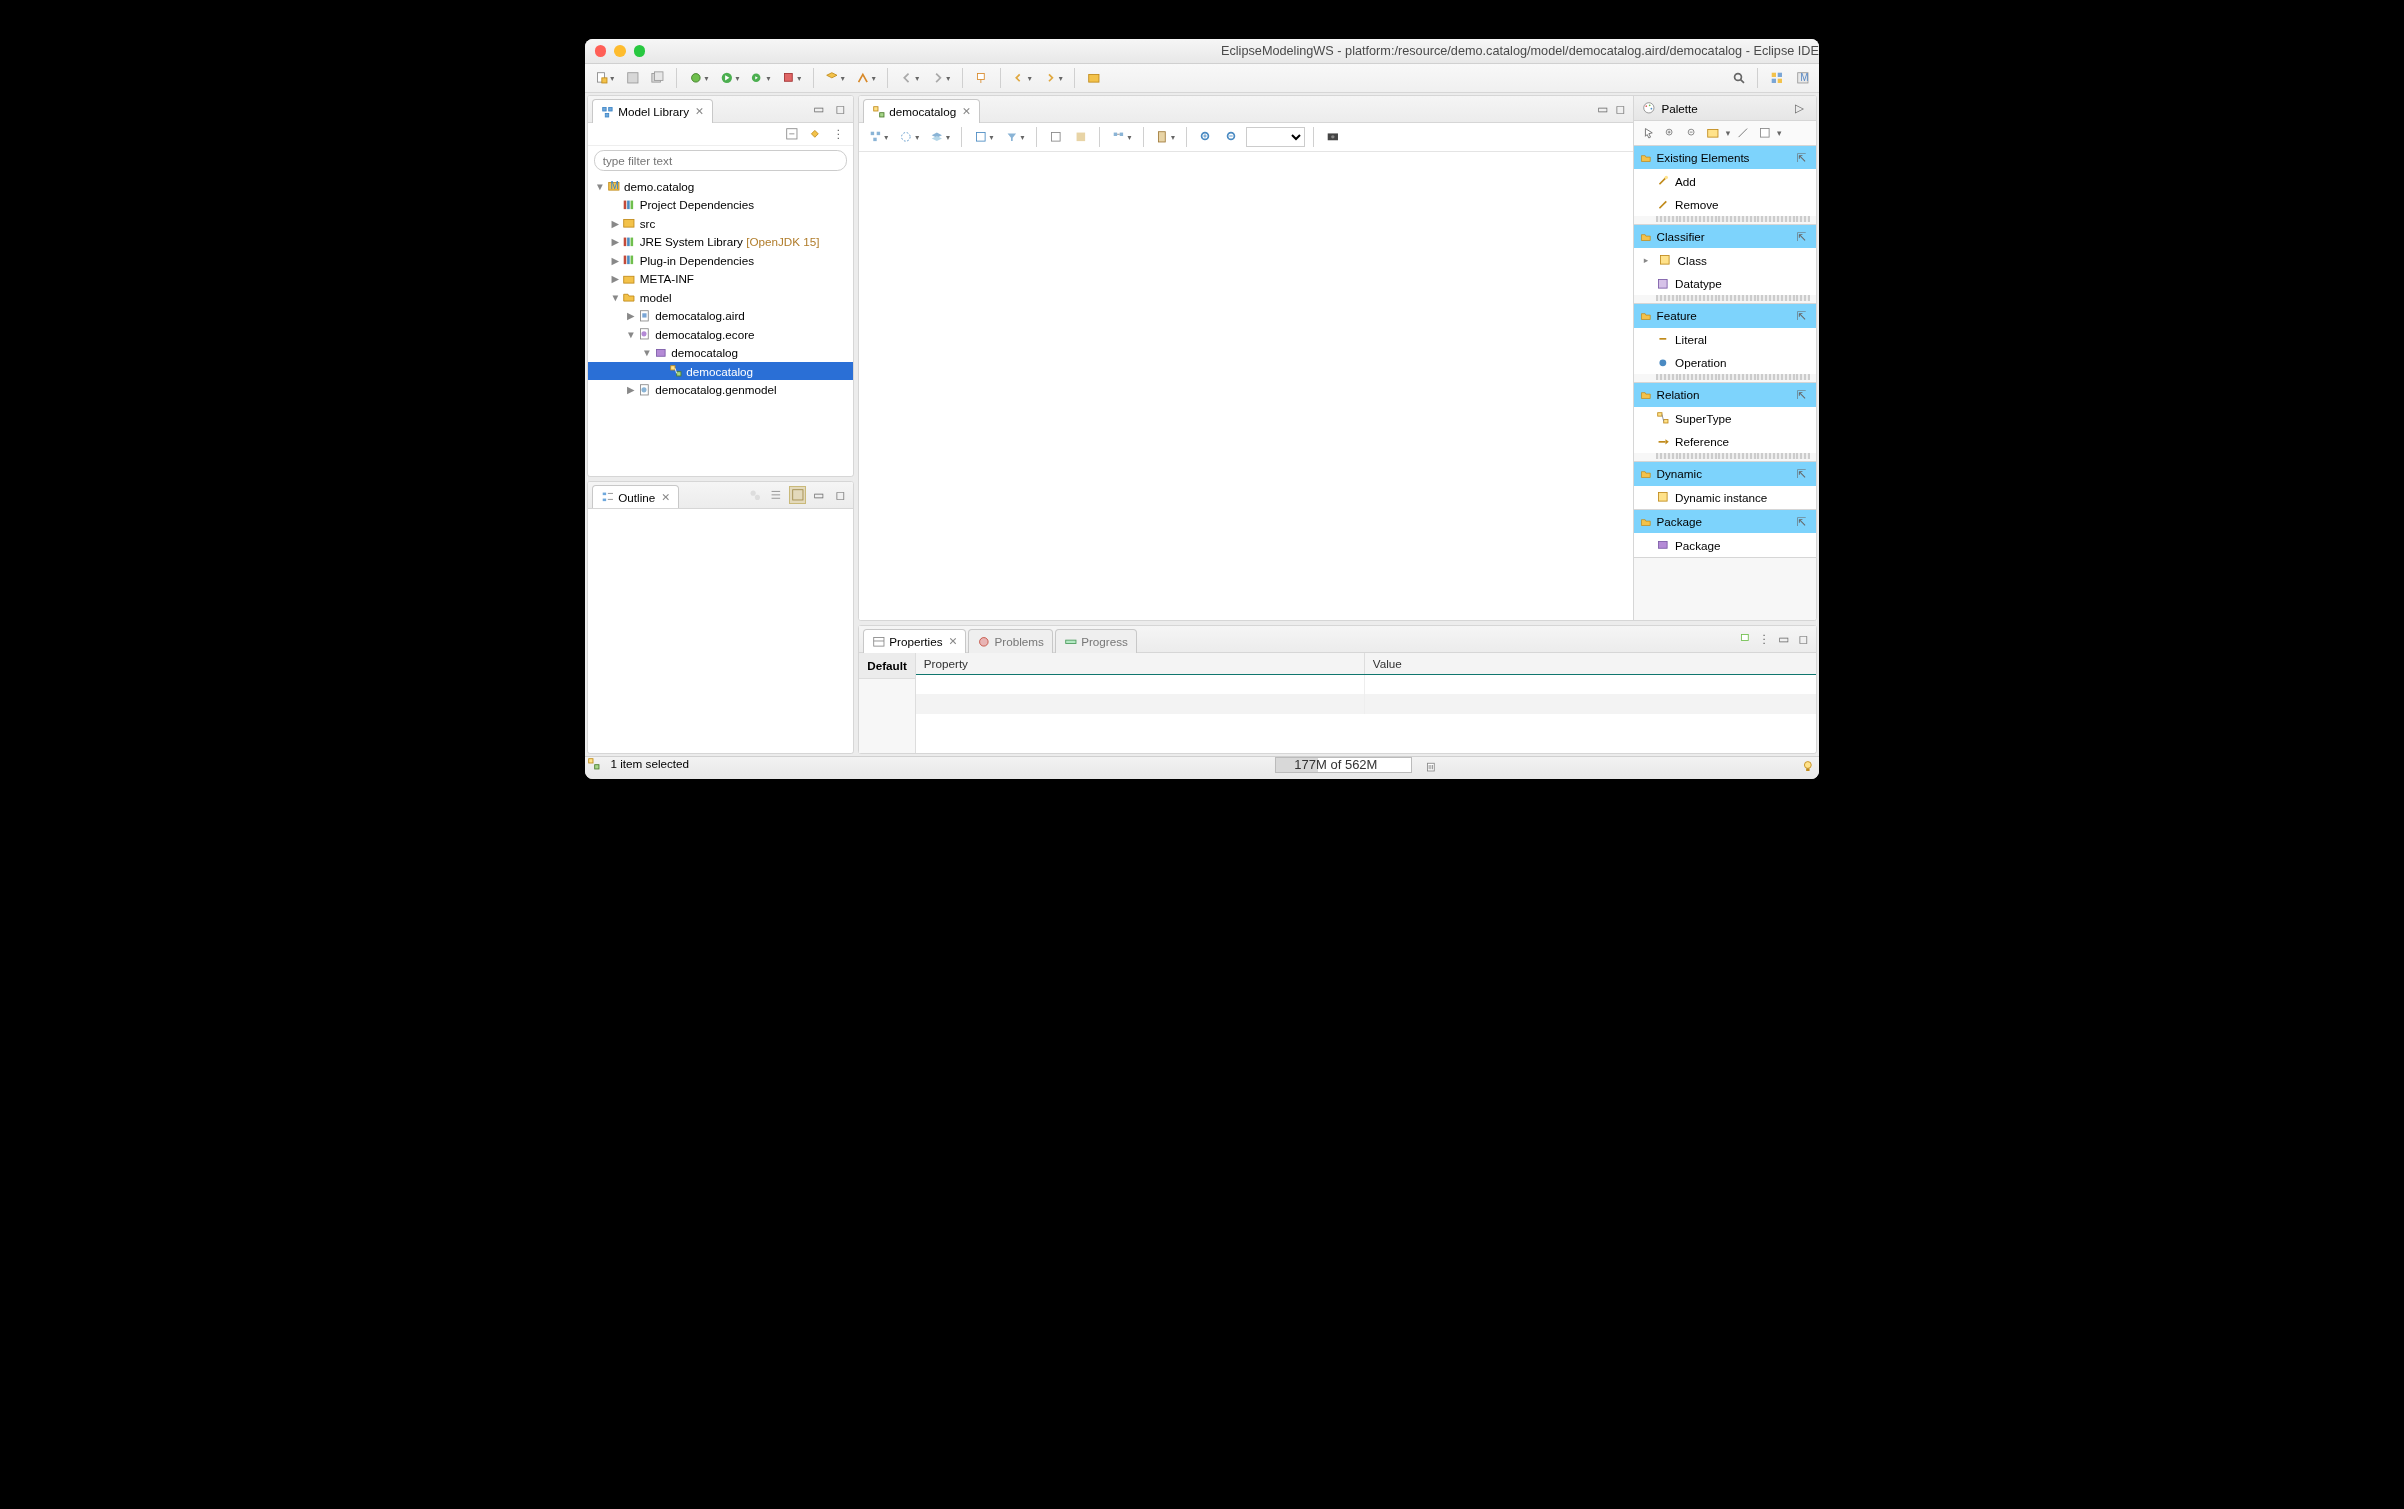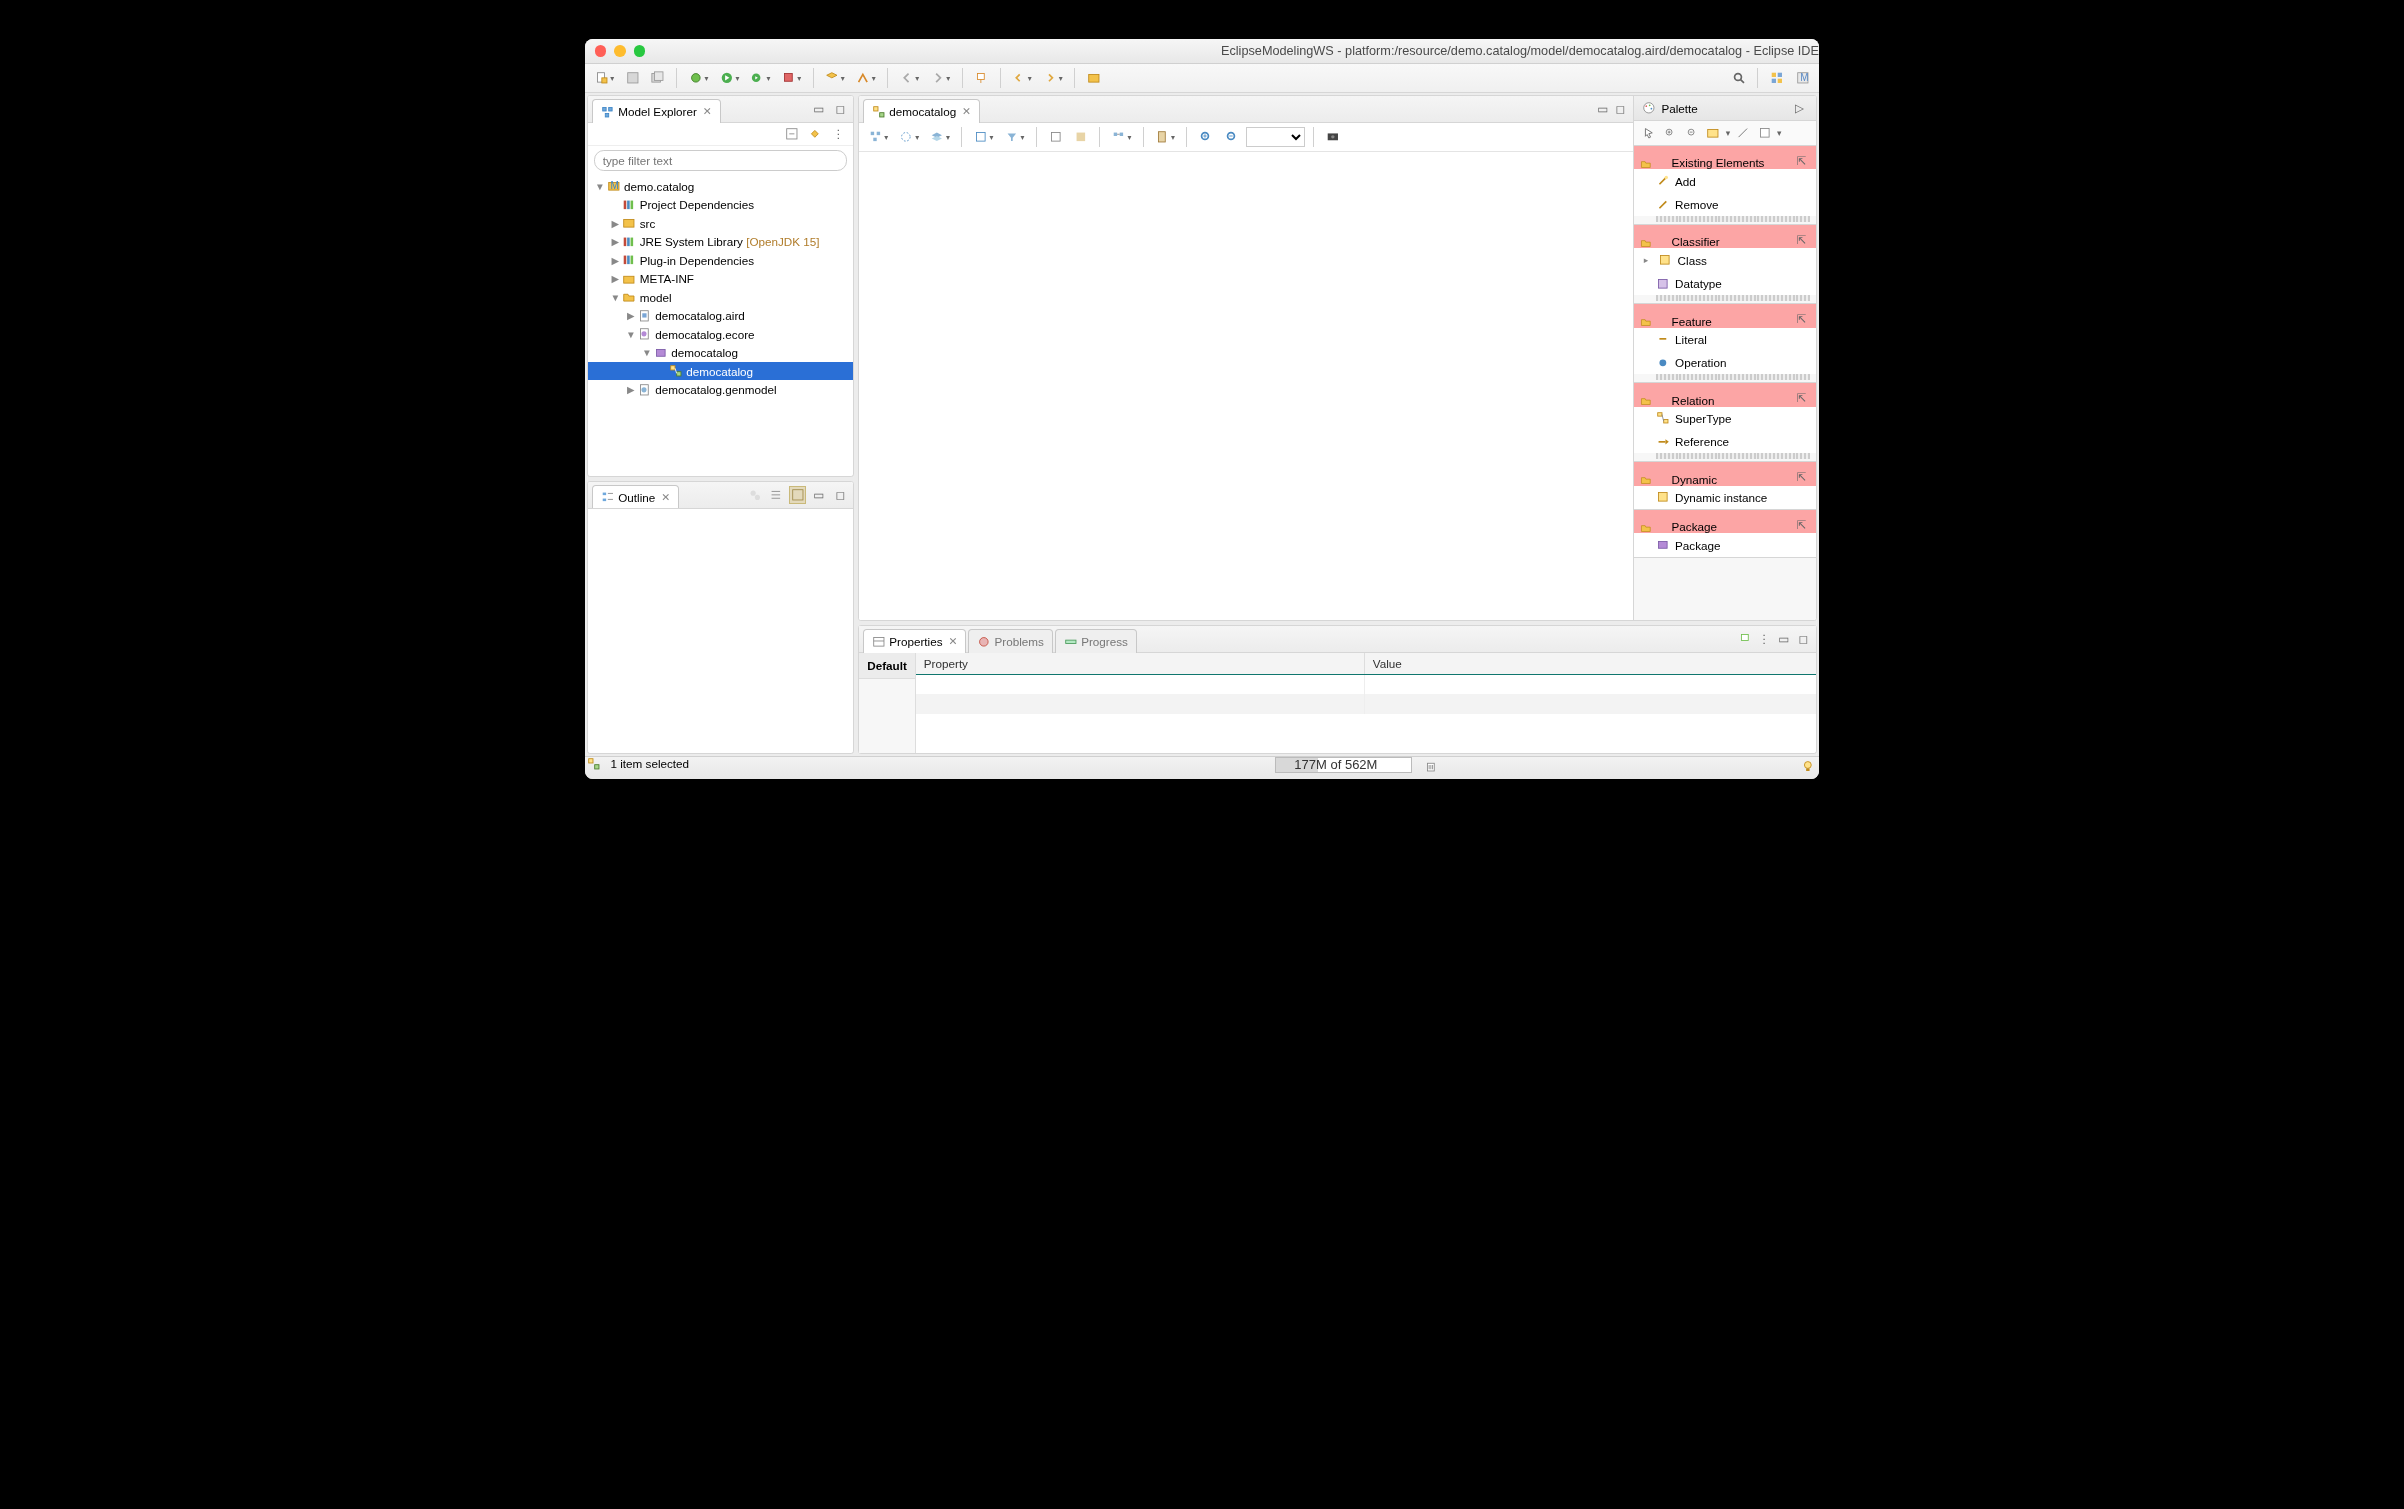--- a/index.html
+++ b/index.html
@@ -45,21 +45,21 @@
 .editor-area { flex: 1; display: flex; background: #fff; border: 1px solid #d6d6d6; border-radius: 2.9px; overflow: hidden; }
 .editor-main { flex: 1; display: flex; flex-direction: column; }
 .editor-tabbar { height: 27px; background: linear-gradient(#f5f5f5,#ececec); border-bottom: 1px solid #d6d6d6; display: flex; align-items: center; padding: 0 3.9px; }
 .editor-toolbar { height: 29px; border-bottom: 1px solid #e4e4e4; display: flex; align-items: center; padding: 0 5.9px; gap: 3.9px; }
 .canvas { flex: 1; background: #ffffff; }
 
 .palette { width: 183px; border-left: 1px solid #d6d6d6; background: #f7f7f7; display: flex; flex-direction: column; }
 .pal-header { height: 25px; background: linear-gradient(#f0f0f0,#e6e6e6); border-bottom: 1px solid #d6d6d6; display: flex; align-items: center; padding: 0 7.8px; gap: 5.9px; }
 .pal-toolrow { height: 25px; border-bottom: 1px solid #d6d6d6; display: flex; align-items: center; padding: 0 5.9px; gap: 3.9px; background: #fafafa; }
 .pal-section { border-bottom: 1px solid #d6d6d6; }
-.pal-sec-head { height: 23.4px; background: #fca5a5; display: flex; align-items: flex-end; padding: 0 5.9px; gap: 20px; cursor: pointer; }
+.pal-sec-head { height: 23.4px; background: #7dd3fc; display: flex; align-items: center; padding: 0 5.9px; gap: 5px; cursor: pointer; }
 .pal-sec-head .grow { flex: 1; }
 .pal-item { height: 23.4px; display: flex; align-items: center; padding: 0 7.8px 0 21.5px; gap: 5.9px; cursor: pointer; background: #fff; }
 .pal-scroll-hint { height: 5.9px; background: repeating-linear-gradient(90deg,#ccc,#ccc 2px,#eee 2px,#eee 3.9px); margin: 0 5.9px 2px 21.5px; }
 
 .bottom-area { height: 129px; background: #fff; border: 1px solid #d6d6d6; border-radius: 2.9px; display: flex; flex-direction: column; }
 .bottom-tabbar { height: 27px; background: linear-gradient(#f5f5f5,#ececec); border-bottom: 1px solid #d6d6d6; display: flex; align-items: center; padding: 0 3.9px; gap: 2px; }
 .prop-body { flex: 1; display: flex; }
 .prop-side { width: 57px; border-right: 1px solid #ddd; background: #f7f7f7; text-align: center; }
 .prop-side-tab { padding: 5.9px; background: #ececec; border-bottom: 1px solid #ddd; font-weight: bold; }
 .prop-table { flex: 1; display: flex; flex-direction: column; }
@@ -213,21 +213,21 @@
     <div class="left-col">
 
       <div class="view" style="flex:1.4">
         <div class="view-tabbar">
           <div class="view-tab">
             <svg class="ico" viewBox="0 0 16 16">
                 <rect x="2" y="3" width="4" height="4" fill="#6fa8dc" stroke="#3d85c6"></rect>
                 <rect x="9" y="3" width="4" height="4" fill="#6fa8dc" stroke="#3d85c6"></rect>
                 <rect x="5" y="10" width="4" height="4" fill="#6fa8dc" stroke="#3d85c6"></rect>
               </svg>
-            <span>Model Explorer</span>
+            <span>Model Library</span>
             <span class="x">✕</span>
           </div>
           <span class="view-tb-spacer"></span>
           <span class="mini-btn">▭</span>
           <span class="mini-btn">◻</span>
         </div>
         <div class="view-toolbar">
           <span class="mini-btn">
               <svg width="13.7" height="13.7" viewBox="0 0 16 16">
                 <rect x="2" y="2" width="12" height="12" fill="none" stroke="#888"></rect>

